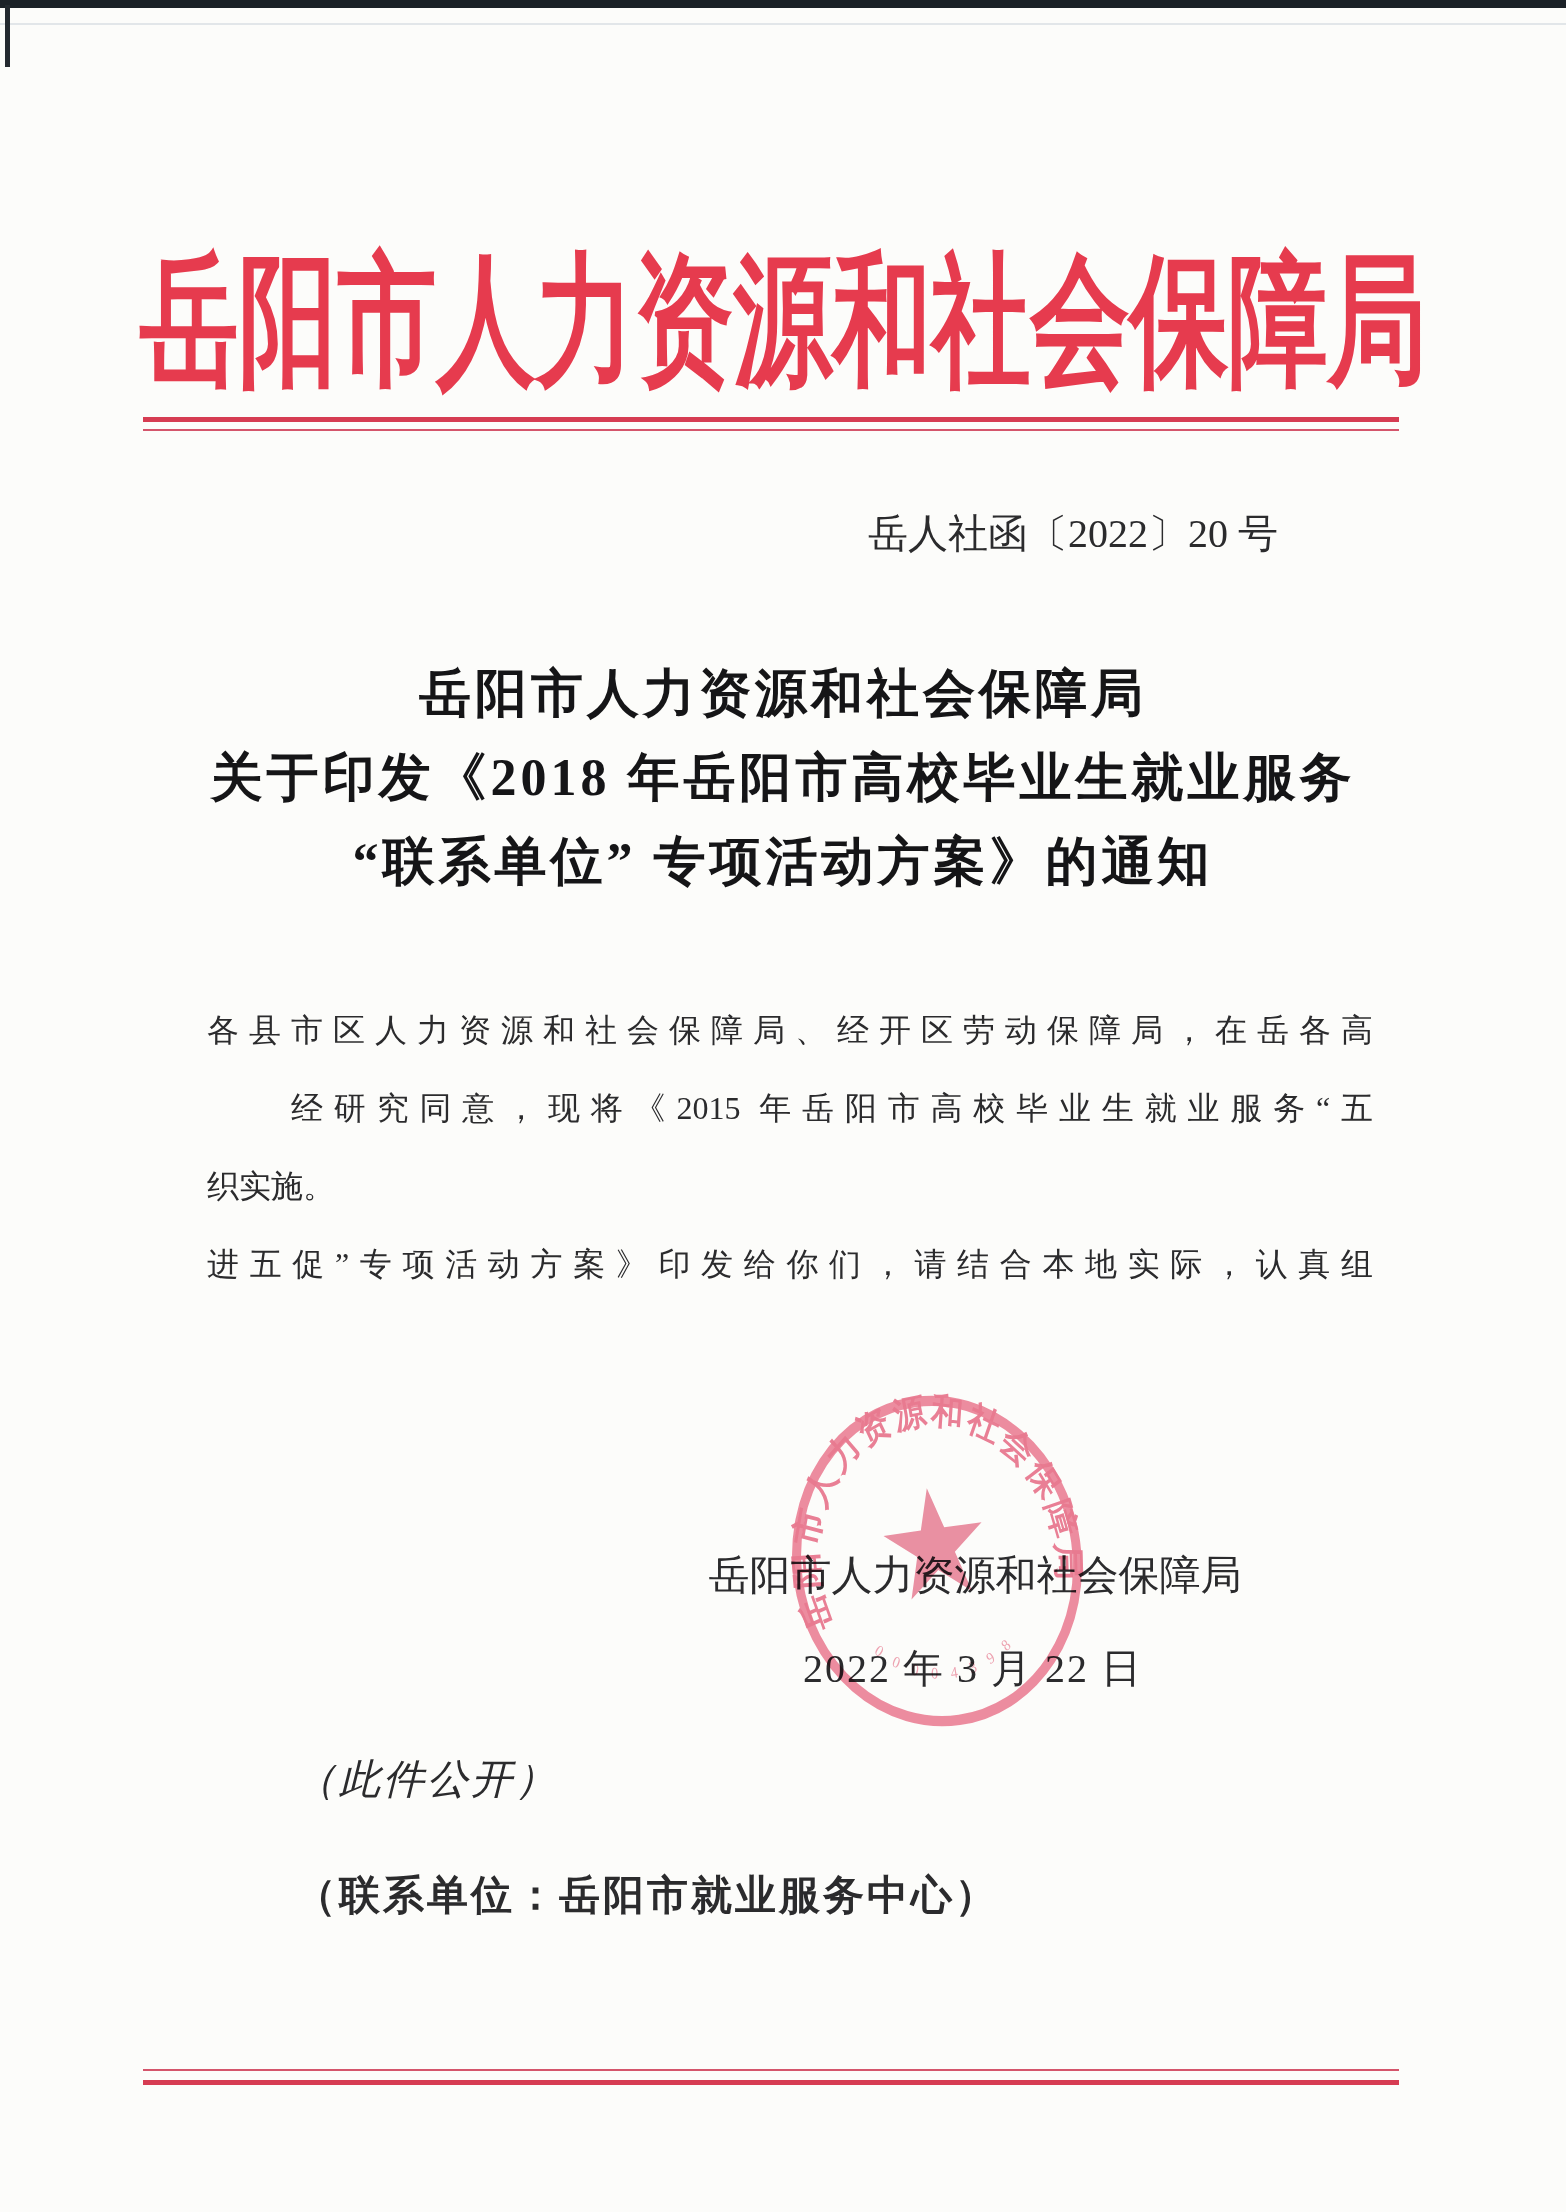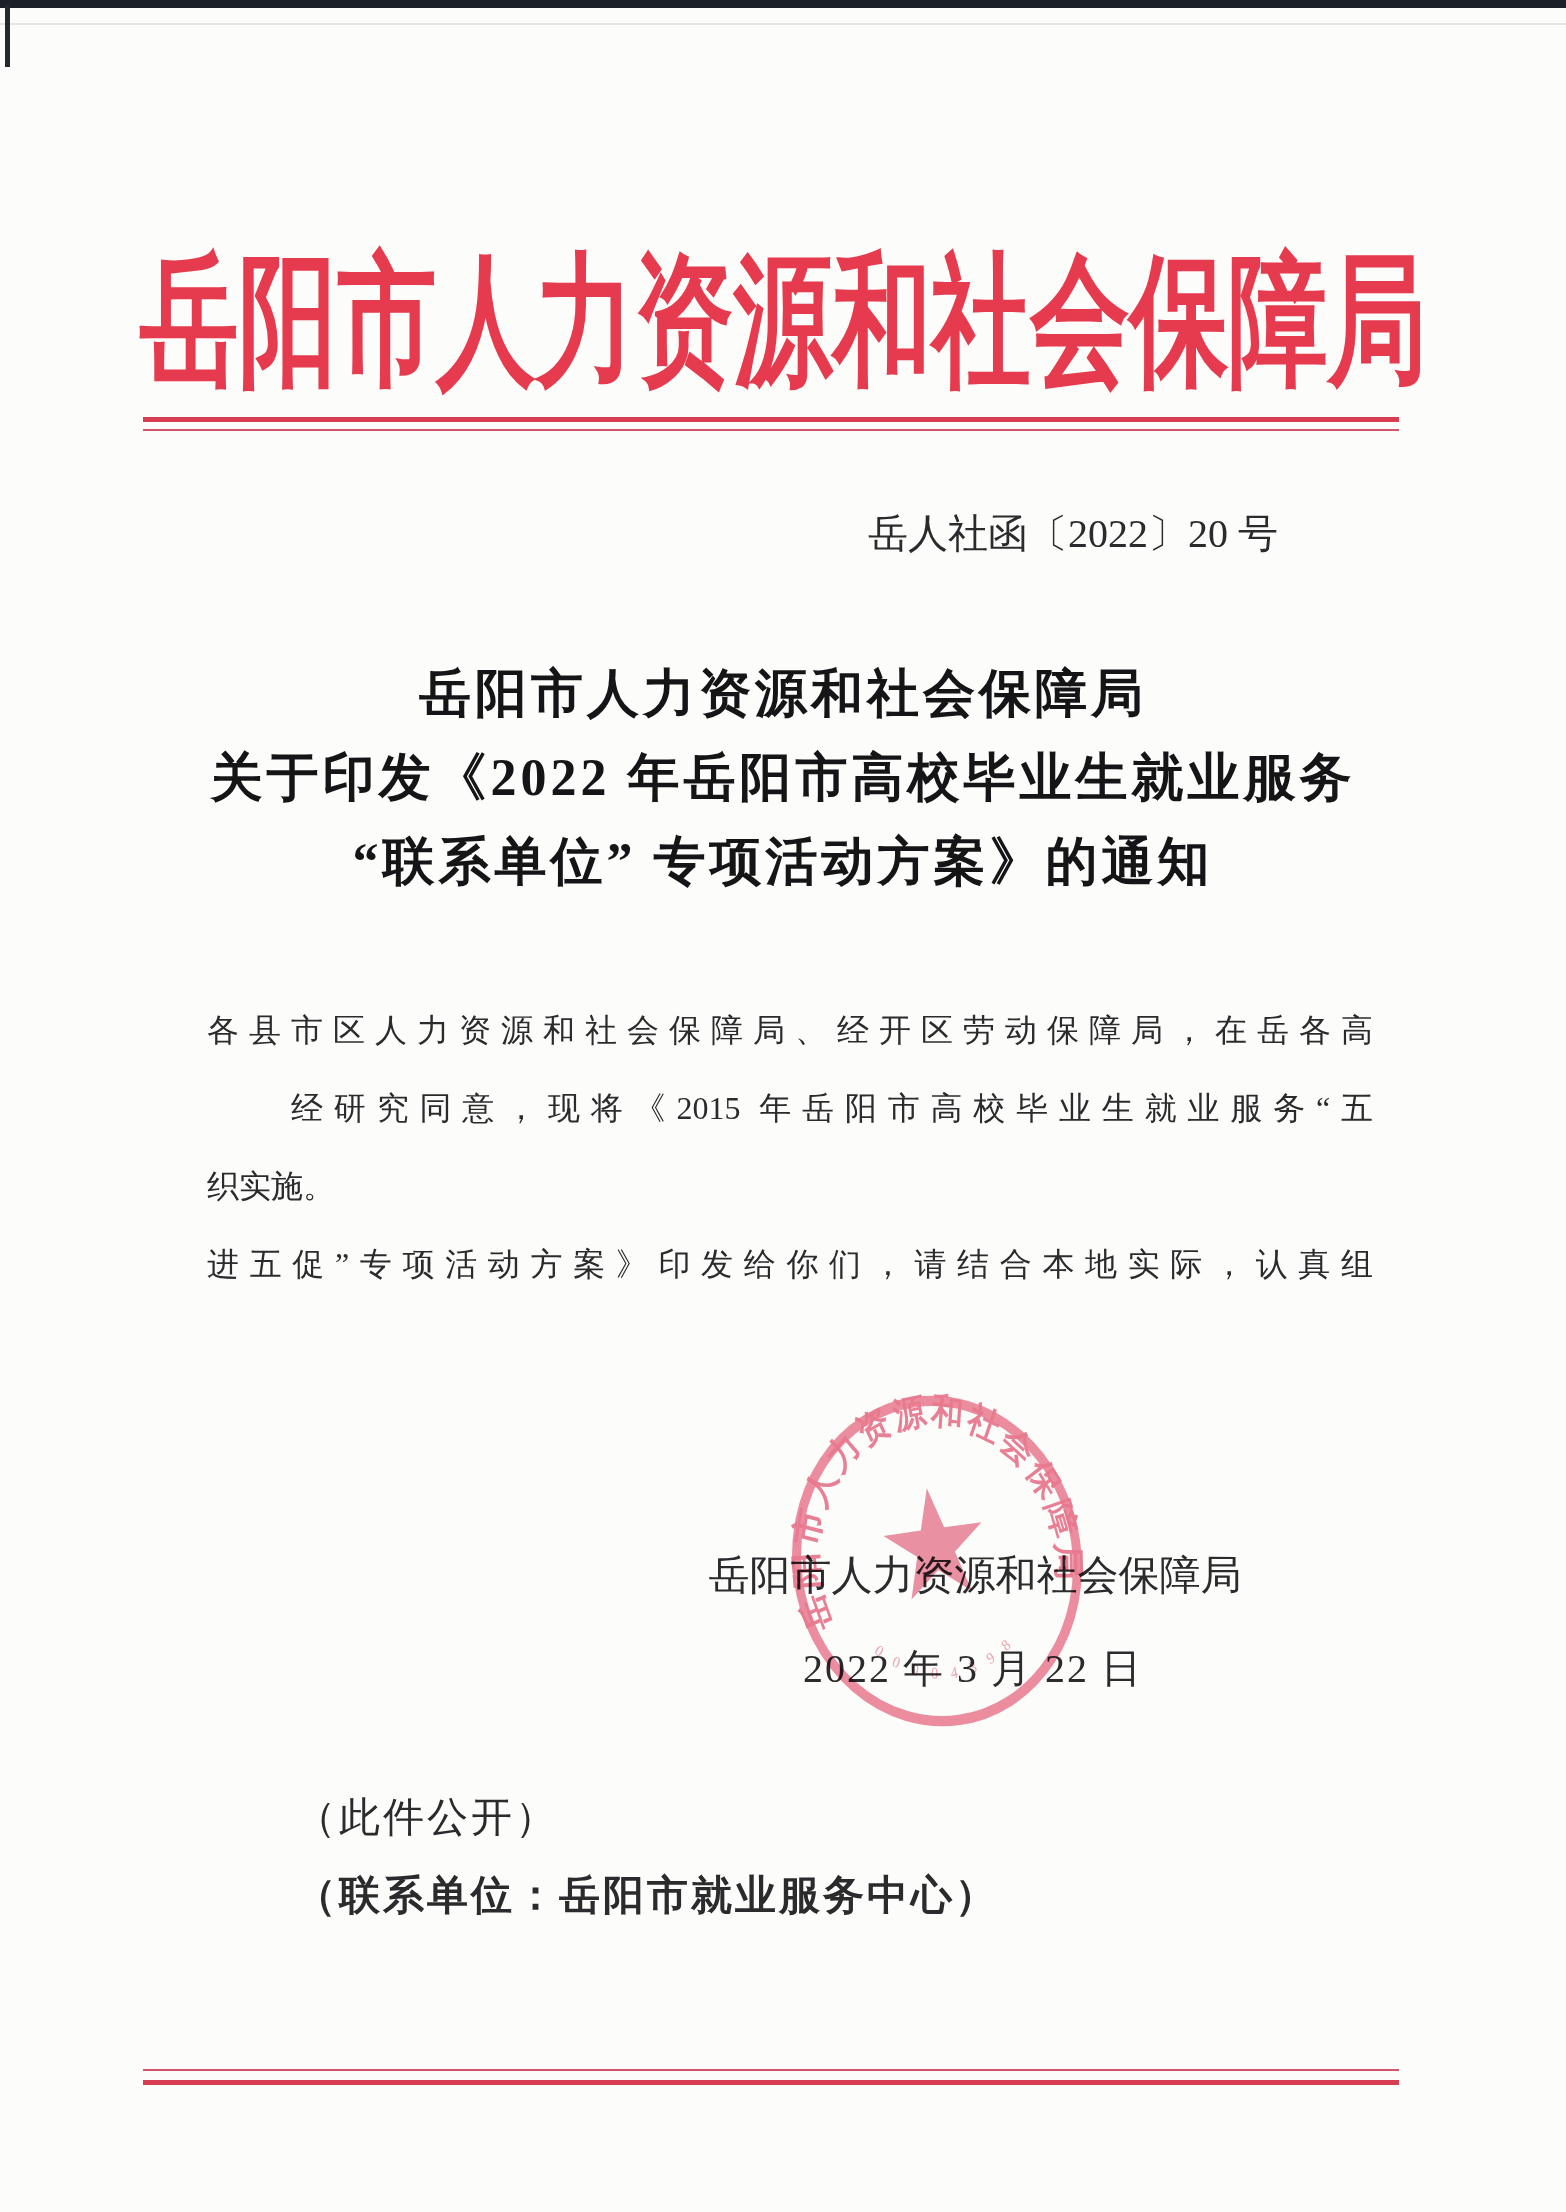--- a/index.html
+++ b/index.html
@@ -51,21 +51,21 @@
     font-size:41px;line-height:52px;color:#2b2b2d;
     transform:translateX(192px);white-space:nowrap;
   }
   .sig-date{
     position:absolute;top:1643px;left:0;width:100%;text-align:center;
     font-size:40px;line-height:52px;color:#2b2b2d;
     transform:translateX(190px);white-space:nowrap;letter-spacing:2px;
   }
   
   .note{position:absolute;left:295px;font-size:41px;line-height:52px;color:#2b2b2d;letter-spacing:3px;white-space:nowrap;}
-  .note-1{top:1791px;}
+  .note-1{top:1753px;font-style:italic;}
   .note-2{top:1869px;font-weight:bold;}
   
   .seal{
     position:absolute;left:787px;top:1389px;width:300px;height:344px;
     mix-blend-mode:multiply;opacity:.88;
     transform:rotate(-8deg);
   }
   .seal text{font-family:"Liberation Serif","DejaVu Serif",serif;}
 </style>
 </head>
@@ -79,21 +79,21 @@
 
   <div class="masthead">岳阳市人力资源和社会保障局</div>
 
   <div class="rule rule-top-thick"></div>
   <div class="rule rule-top-thin"></div>
 
   <div class="doc-number">岳人社函〔2022〕20 号</div>
 
   <div class="doc-title">
     <div>岳阳市人力资源和社会保障局</div>
-    <div>关于印发《2022 年岳阳市高校毕业生就业服务</div>
+    <div>关于印发《2018 年岳阳市高校毕业生就业服务</div>
     <div>“联系单位” 专项活动方案》的通知</div>
   </div>
 
   <div class="body-text">
     <div class="bline">各县市区人力资源和社会保障局、经开区劳动保障局，在岳各高</div>
     <div class="bline indent">经研究同意，现将《2015 年岳阳市高校毕业生就业服务“五</div>
     <div class="bline last">织实施。</div>
     <div class="bline">进五促”专项活动方案》印发给你们，请结合本地实际，认真组</div>
   </div>
 

